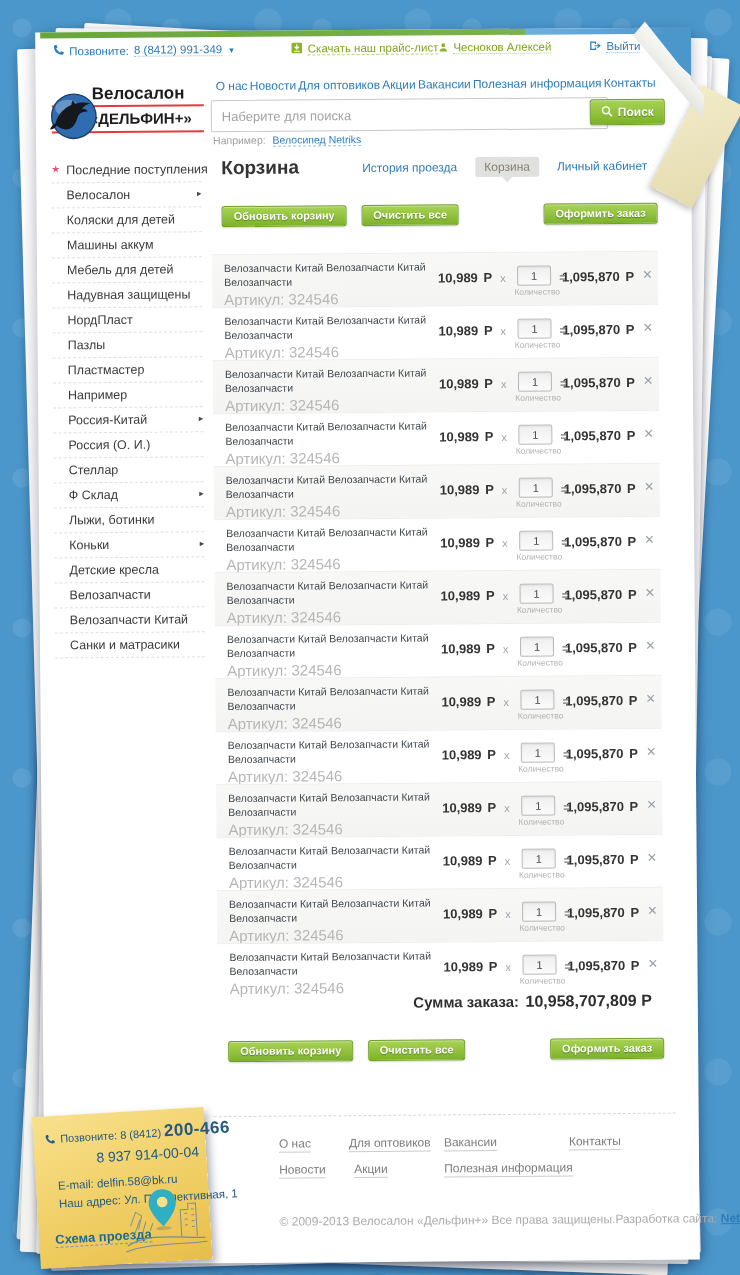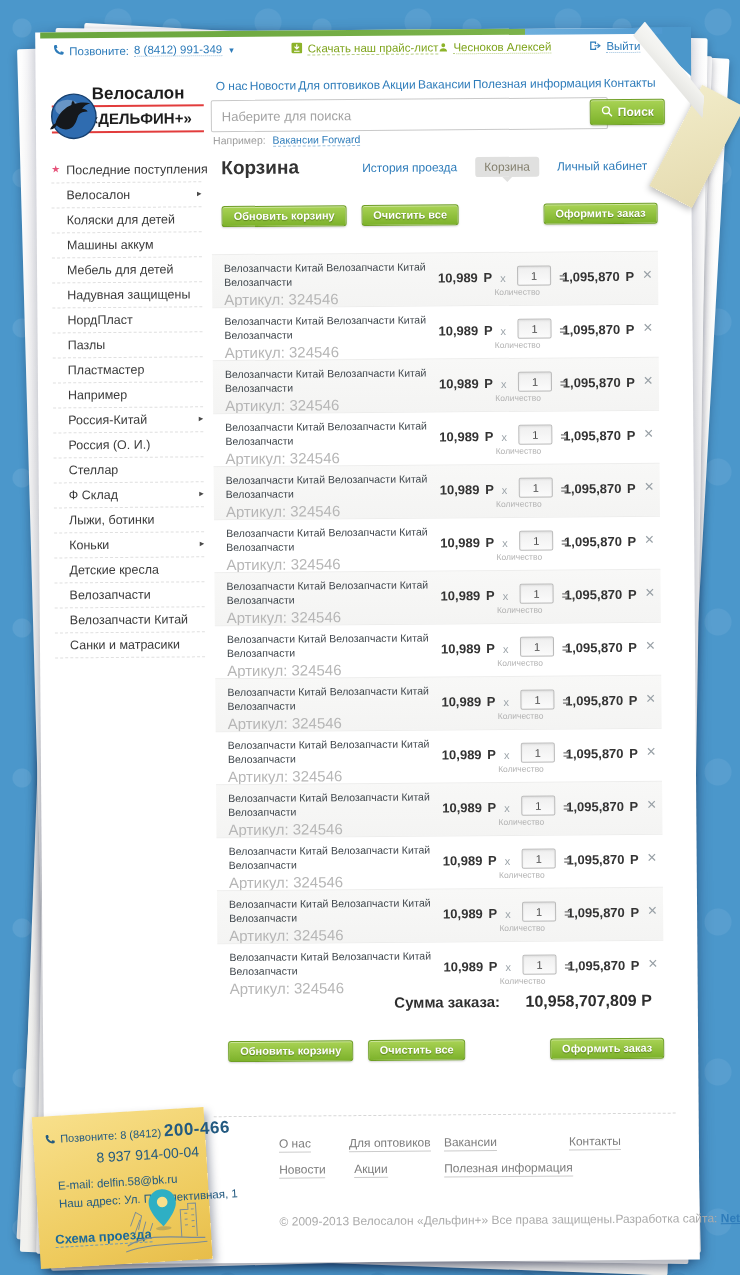--- a/index.html
+++ b/index.html
@@ -92,28 +92,28 @@
   .row:nth-child(odd){background:linear-gradient(#f8f8f7,#f4f4f3);}
   .r-name{position:absolute;left:12px;top:7px;width:218px;font-size:10.5px;line-height:13.5px;color:#3e454b;
     max-height:28px;overflow:hidden;text-decoration:none;cursor:pointer;}
   .r-sku{position:absolute;left:12px;top:36px;font-size:15px;color:#b6b6b6;}
   .r-price{position:absolute;left:210px;top:17px;width:70px;text-align:right;font-size:13px;font-weight:bold;color:#333;}
   .cur{margin-left:2px;}
   .r-x{position:absolute;left:288px;top:19px;color:#9aa2a8;font-size:11px;}
   .r-qty{position:absolute;left:305px;top:13px;width:32px;height:18px;border:1px solid #b9b9b9;border-radius:2px;
     background:linear-gradient(#efefef,#fbfbfb);text-align:center;font-size:11px;color:#444;
     box-shadow:inset 0 1px 2px rgba(0,0,0,.08);font-family:"Liberation Sans",sans-serif;padding:0;}
-  .r-qtylabel{position:absolute;left:272px;top:34px;width:66px;text-align:center;font-size:8.5px;color:#b2b2b2;}
+  .r-qtylabel{position:absolute;left:292px;top:34px;width:66px;text-align:center;font-size:8.5px;color:#b2b2b2;}
   .r-eq{position:absolute;left:347px;top:18px;color:#7e7e7e;font-size:12px;font-weight:bold;}
   .r-total{position:absolute;left:340px;top:17px;width:82px;text-align:right;font-size:13px;font-weight:bold;color:#333;}
   .r-remove{position:absolute;right:6px;top:15px;color:#98a0a6;font-size:16px;line-height:16px;cursor:pointer;}
 
   .summary{position:absolute;top:838px;right:12px;color:#2e2e2e;white-space:nowrap;}
   .sum-label{font-size:15px;font-weight:bold;}
-  .sum-value{font-size:16px;font-weight:bold;margin-left:21px;}
+  .sum-value{font-size:16px;font-weight:bold;margin-left:2px;}
 
   .dashsep{position:absolute;top:959px;left:-5px;width:462px;border-top:1px dashed #d7d7d7;}
   .flinks{position:absolute;left:0;right:0;height:20px;font-size:12px;}
   .fl1{top:980px;}.fl2{top:1006px;}
   .f-link{position:absolute;color:#7d7d7d;text-decoration:none;border-bottom:1px solid #cccccc;padding-bottom:1px;cursor:pointer;white-space:nowrap;}
   .fl1 .f-link:nth-child(1){left:60px;}.fl1 .f-link:nth-child(2){left:130px;}
   .fl1 .f-link:nth-child(3){left:225px;}.fl1 .f-link:nth-child(4){left:350px;}
   .fl2 .f-link:nth-child(1){left:60px;}.fl2 .f-link:nth-child(2){left:135px;}.fl2 .f-link:nth-child(3){left:225px;}
   .copy{position:absolute;top:1058px;left:60px;right:10px;display:flex;justify-content:space-between;font-size:12px;color:#ababab;white-space:nowrap;}
   .credits a{color:#2e7cba;text-decoration:underline;cursor:pointer;font-weight:bold;}
@@ -217,21 +217,21 @@
     <span>
       <svg width="12" height="12" viewBox="0 0 14 14">
           <circle cx="6" cy="6" r="4" fill="none" stroke="#fff" stroke-width="1.6"></circle>
           <path d="M9 9l4 4" stroke="#fff" stroke-width="1.6"></path>
         </svg>
     </span>
     <span>Поиск</span>
   </button>
   <div class="hint">
     <span class="hint-l">Например:</span>
-    <a class="hint-a">Вакансии Forward</a>
+    <a class="hint-a">Велосипед Netriks</a>
   </div>
 
   <ul class="sidebar" id="sidebar">
       <li class="s-item">
     <span class="s-star">★</span>
     <span class="s-label">Последние поступления</span>
     
   </li>
       <li class="s-item">
     

